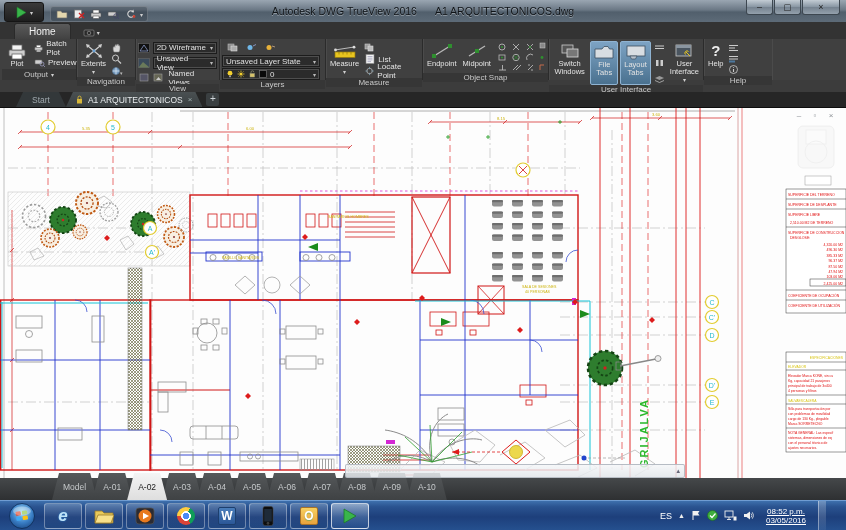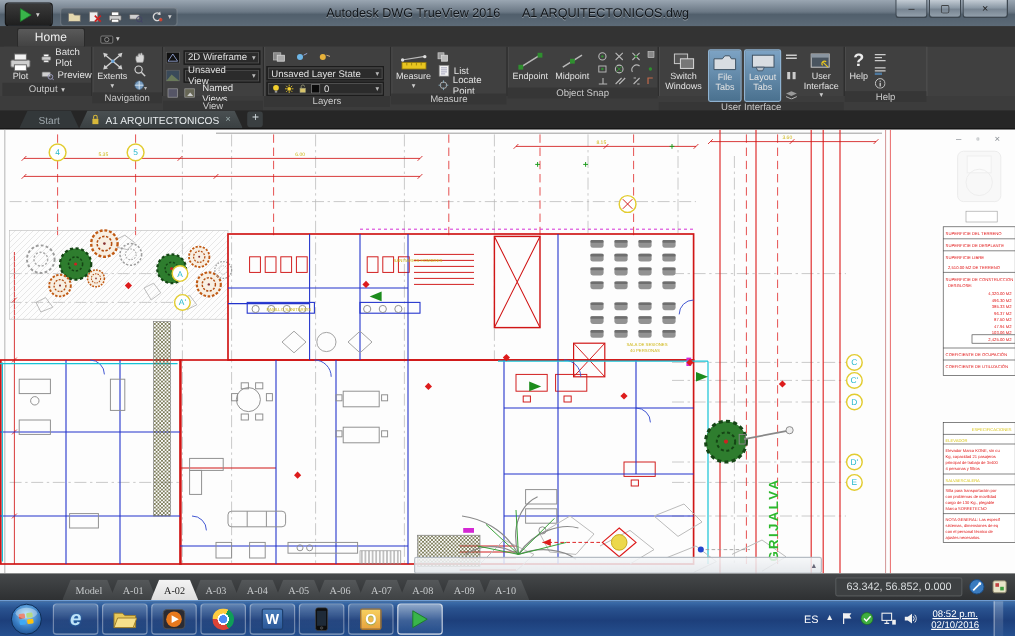--- a/index.html
+++ b/index.html
@@ -63,22 +63,22 @@
   .cwin span{width:10px;text-align:center;}
   .cmdbar{position:absolute;left:345px;top:356px;width:340px;height:14px;z-index:6;
     background:linear-gradient(rgba(244,246,248,.85),rgba(226,230,234,.85));
     border:1px solid rgba(170,178,186,.8);border-radius:2px;display:flex;align-items:center;justify-content:flex-end;padding-right:4px;}
   .cmdbar .pin{font-size:7px;color:#667;}
 
   
   .statusbar{position:absolute;left:0;top:478px;width:846px;height:22px;
     background:linear-gradient(#45484a,#2e3032);display:flex;align-items:flex-end;padding:0 6px 0 52px;}
   .ltabs{display:flex;align-items:flex-end;height:18px;}
-  .ltab{height:17px;padding:0 11px;display:flex;align-items:center;font-size:8.5px;color:#c6c9cb;
-    background:linear-gradient(#55585a,#3f4244);clip-path:polygon(7px 0,calc(100% - 7px) 0,100% 100%,0 100%);margin-right:-5px;font-family:Liberation Serif, serif;}
+  .ltab{height:27px;padding:0 11px;display:flex;align-items:center;font-size:8.5px;color:#c6c9cb;
+    background:linear-gradient(#55585a,#3f4244);clip-path:polygon(7px 0,calc(100% - 7px) 0,100% 100%,0 100%);margin-right:-5px;}
   .ltab.active{background:linear-gradient(#f4f4f4,#dedede);color:#1a1a1a;z-index:2;}
   .sright{margin-left:auto;display:flex;align-items:center;gap:5px;height:22px;}
   .coords{background:#3d4042;border:1px solid #55585a;color:#d8dbdd;font-size:9px;padding:2px 8px;border-radius:2px;}
 
   
   .taskbar{position:absolute;left:0;top:500px;width:846px;height:30px;
     background:linear-gradient(#3e70ad 0%,#2a5390 20%,#1d3f7b 55%,#25508f 100%);
     border-top:1px solid #6f9cd2;display:flex;align-items:center;}
   .orb{width:28px;height:28px;margin:0 8px 0 8px;}
   .ticon{width:38px;height:26px;margin-right:3px;border:1px solid rgba(255,255,255,.35);border-radius:3px;
@@ -87,21 +87,21 @@
   .ticon.active{background:linear-gradient(rgba(255,255,255,.45),rgba(160,200,240,.25) 55%,rgba(40,80,140,.3));
     border-color:rgba(255,255,255,.7);}
   .chrome{width:18px;height:18px;border-radius:50%;
     background:radial-gradient(circle at 50% 50%, #4c8bf5 0 26%, #fff 27% 37%, rgba(0,0,0,0) 38%),
     conic-gradient(from 150deg,#db4437 0 33%,#ffcd40 33% 66%,#0f9d58 66% 100%);}
   .ietxt{font-size:17px;font-style:italic;font-weight:bold;color:#bfe3f7;text-shadow:0 0 2px #2a7fc9;}
   .wordbox{width:18px;height:18px;background:linear-gradient(#4a7ebb,#2b5797);border:1px solid #1d3f6e;border-radius:2px;
     color:#fff;font-size:12px;font-weight:bold;display:flex;align-items:center;justify-content:center;}
   .outbox{width:18px;height:18px;background:linear-gradient(#f7d060,#e8a33d);border:1px solid #a8742a;border-radius:2px;
     color:#fff;font-size:12px;font-weight:bold;display:flex;align-items:center;justify-content:center;text-shadow:0 1px 1px #8a5;}
-  .tray{margin-left:auto;display:flex;align-items:center;gap:6px;color:#fff;padding-right:10px;}
+  .tray{margin-left:auto;display:flex;align-items:center;gap:6px;color:#fff;padding-right:20px;}
   .tray .lang{font-size:9px;}
   .tray .up{font-size:7px;color:#eee;}
   .clock{font-size:8px;line-height:9px;text-align:center;color:#fff;padding:0 6px;text-decoration:underline;}
   .showdesk{width:8px;height:30px;background:linear-gradient(rgba(255,255,255,.25),rgba(255,255,255,.05));border-left:1px solid rgba(255,255,255,.4);}
 </style>
 </head>
 <body>
 
 <div class="screen">
 
@@ -932,33 +932,20 @@
       <div class="ltab active">A-02</div>
       <div class="ltab">A-03</div>
       <div class="ltab">A-04</div>
       <div class="ltab">A-05</div>
       <div class="ltab">A-06</div>
       <div class="ltab">A-07</div>
       <div class="ltab">A-08</div>
       <div class="ltab">A-09</div>
       <div class="ltab">A-10</div>
     </div>
-    <div class="sright">
-      <div class="coords">63.342, 56.852, 0.000</div>
-      <svg width="14" height="14" viewBox="0 0 14 14">
-          <circle cx="7" cy="7" r="6" fill="#3a7bbf" stroke="#1c4a80" stroke-width="0.8"></circle>
-          <path d="M4 10 L10 4" stroke="#fff" stroke-width="1.4"></path>
-          <circle cx="9.5" cy="4.5" r="1.2" fill="#fff"></circle>
-        </svg>
-      <svg width="14" height="14" viewBox="0 0 14 14">
-          <rect x="1.5" y="2" width="11" height="10" rx="1.5" fill="#e8e4c8" stroke="#8a8468" stroke-width="0.8"></rect>
-          <rect x="3.5" y="4" width="3" height="3" fill="#c04040"></rect>
-          <rect x="7.5" y="7" width="3" height="3" fill="#3f9e3f"></rect>
-        </svg>
-    </div>
   </div>
 
   <div class="taskbar">
     <div class="orb">
       <svg width="28" height="28" viewBox="0 0 28 28">
         <defs>
             <radialGradient id="orbg" cx="50%" cy="35%" r="75%">
               <stop offset="0%" stop-color="#9fd9f7"></stop>
               <stop offset="55%" stop-color="#3a7fc6"></stop>
               <stop offset="100%" stop-color="#17427e"></stop>
@@ -1027,19 +1014,19 @@
           <rect x="1" y="1" width="8" height="6" fill="none" stroke="#f0f0f0" stroke-width="0.9"></rect>
           <path d="M3 9.5 h4 M5 7 v2.5" stroke="#f0f0f0" stroke-width="0.9"></path>
           <rect x="9.5" y="6.5" width="3" height="4" fill="#f0f0f0"></rect>
         </svg>
       <svg width="11" height="11" viewBox="0 0 11 11">
           <path d="M1 4 h2.5 L7 1.5 v8 L3.5 7 H1 Z" fill="#f0f0f0"></path>
           <path d="M8 3.5 a3 3 0 0 1 0 4 M9.3 2.3 a5 5 0 0 1 0 6.4" fill="none" stroke="#f0f0f0" stroke-width="0.8"></path>
         </svg>
       <div class="clock">
         <div>08:52 p.m.</div>
-        <div>02/10/2016</div>
+        <div>03/05/2016</div>
       </div>
       <div class="showdesk"></div>
     </div>
   </div>
 
 </div>
 
 </body></html>

